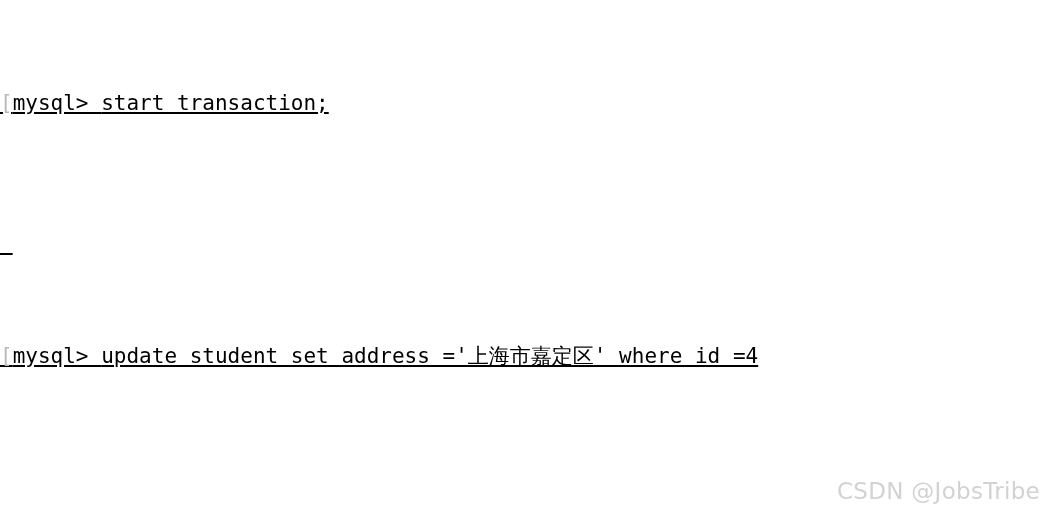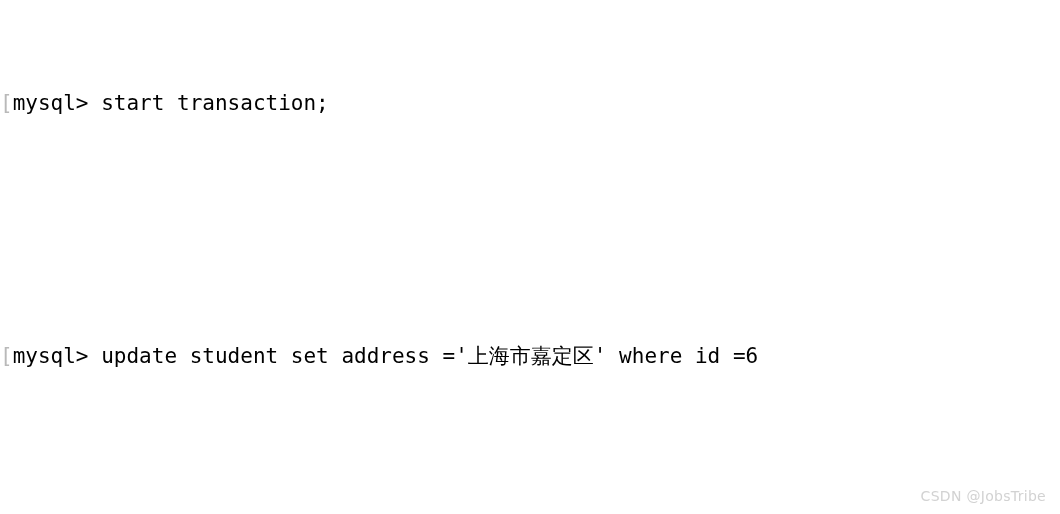--- a/index.html
+++ b/index.html
@@ -25,52 +25,53 @@
     line-height: 28.2px;
     color: #000000;
     white-space: pre;
     letter-spacing: 0px;
     -webkit-font-smoothing: antialiased;
   }
   .line {
     display: block;
     height: 28.2px;
     white-space: pre;
+    text-decoration: underline;
   }
   .line.blank {
     height: 28.2px;
   }
   
   .edge {
     color: #b9b9b9;
   }
   #watermark {
     position: absolute;
-    right: 14px;
+    right: 20px;
     bottom: 10px;
     font-family: "DejaVu Sans", "Liberation Sans", sans-serif;
-    font-size: 14px;
+    font-size: 23px;
     color: #d2d2d2;
     letter-spacing: 0.3px;
     white-space: pre;
   }
 </style>
 </head>
 <body>
 
 <div id="screen">
 
   <div class="term">
 
     <span class="line"><span class="edge">[</span><span>mysql&gt; </span><span>start transaction;</span></span>
 
 
     <span class="line blank"> </span>
 
-    <span class="line"><span class="edge">[</span><span>mysql&gt; </span><span>update student set address ='上海市嘉定区' where id =6</span></span>
+    <span class="line"><span class="edge">[</span><span>mysql&gt; </span><span>update student set address ='上海市嘉定区' where id =4</span></span>
 
     
 
     
 
     
 
     
 
     

